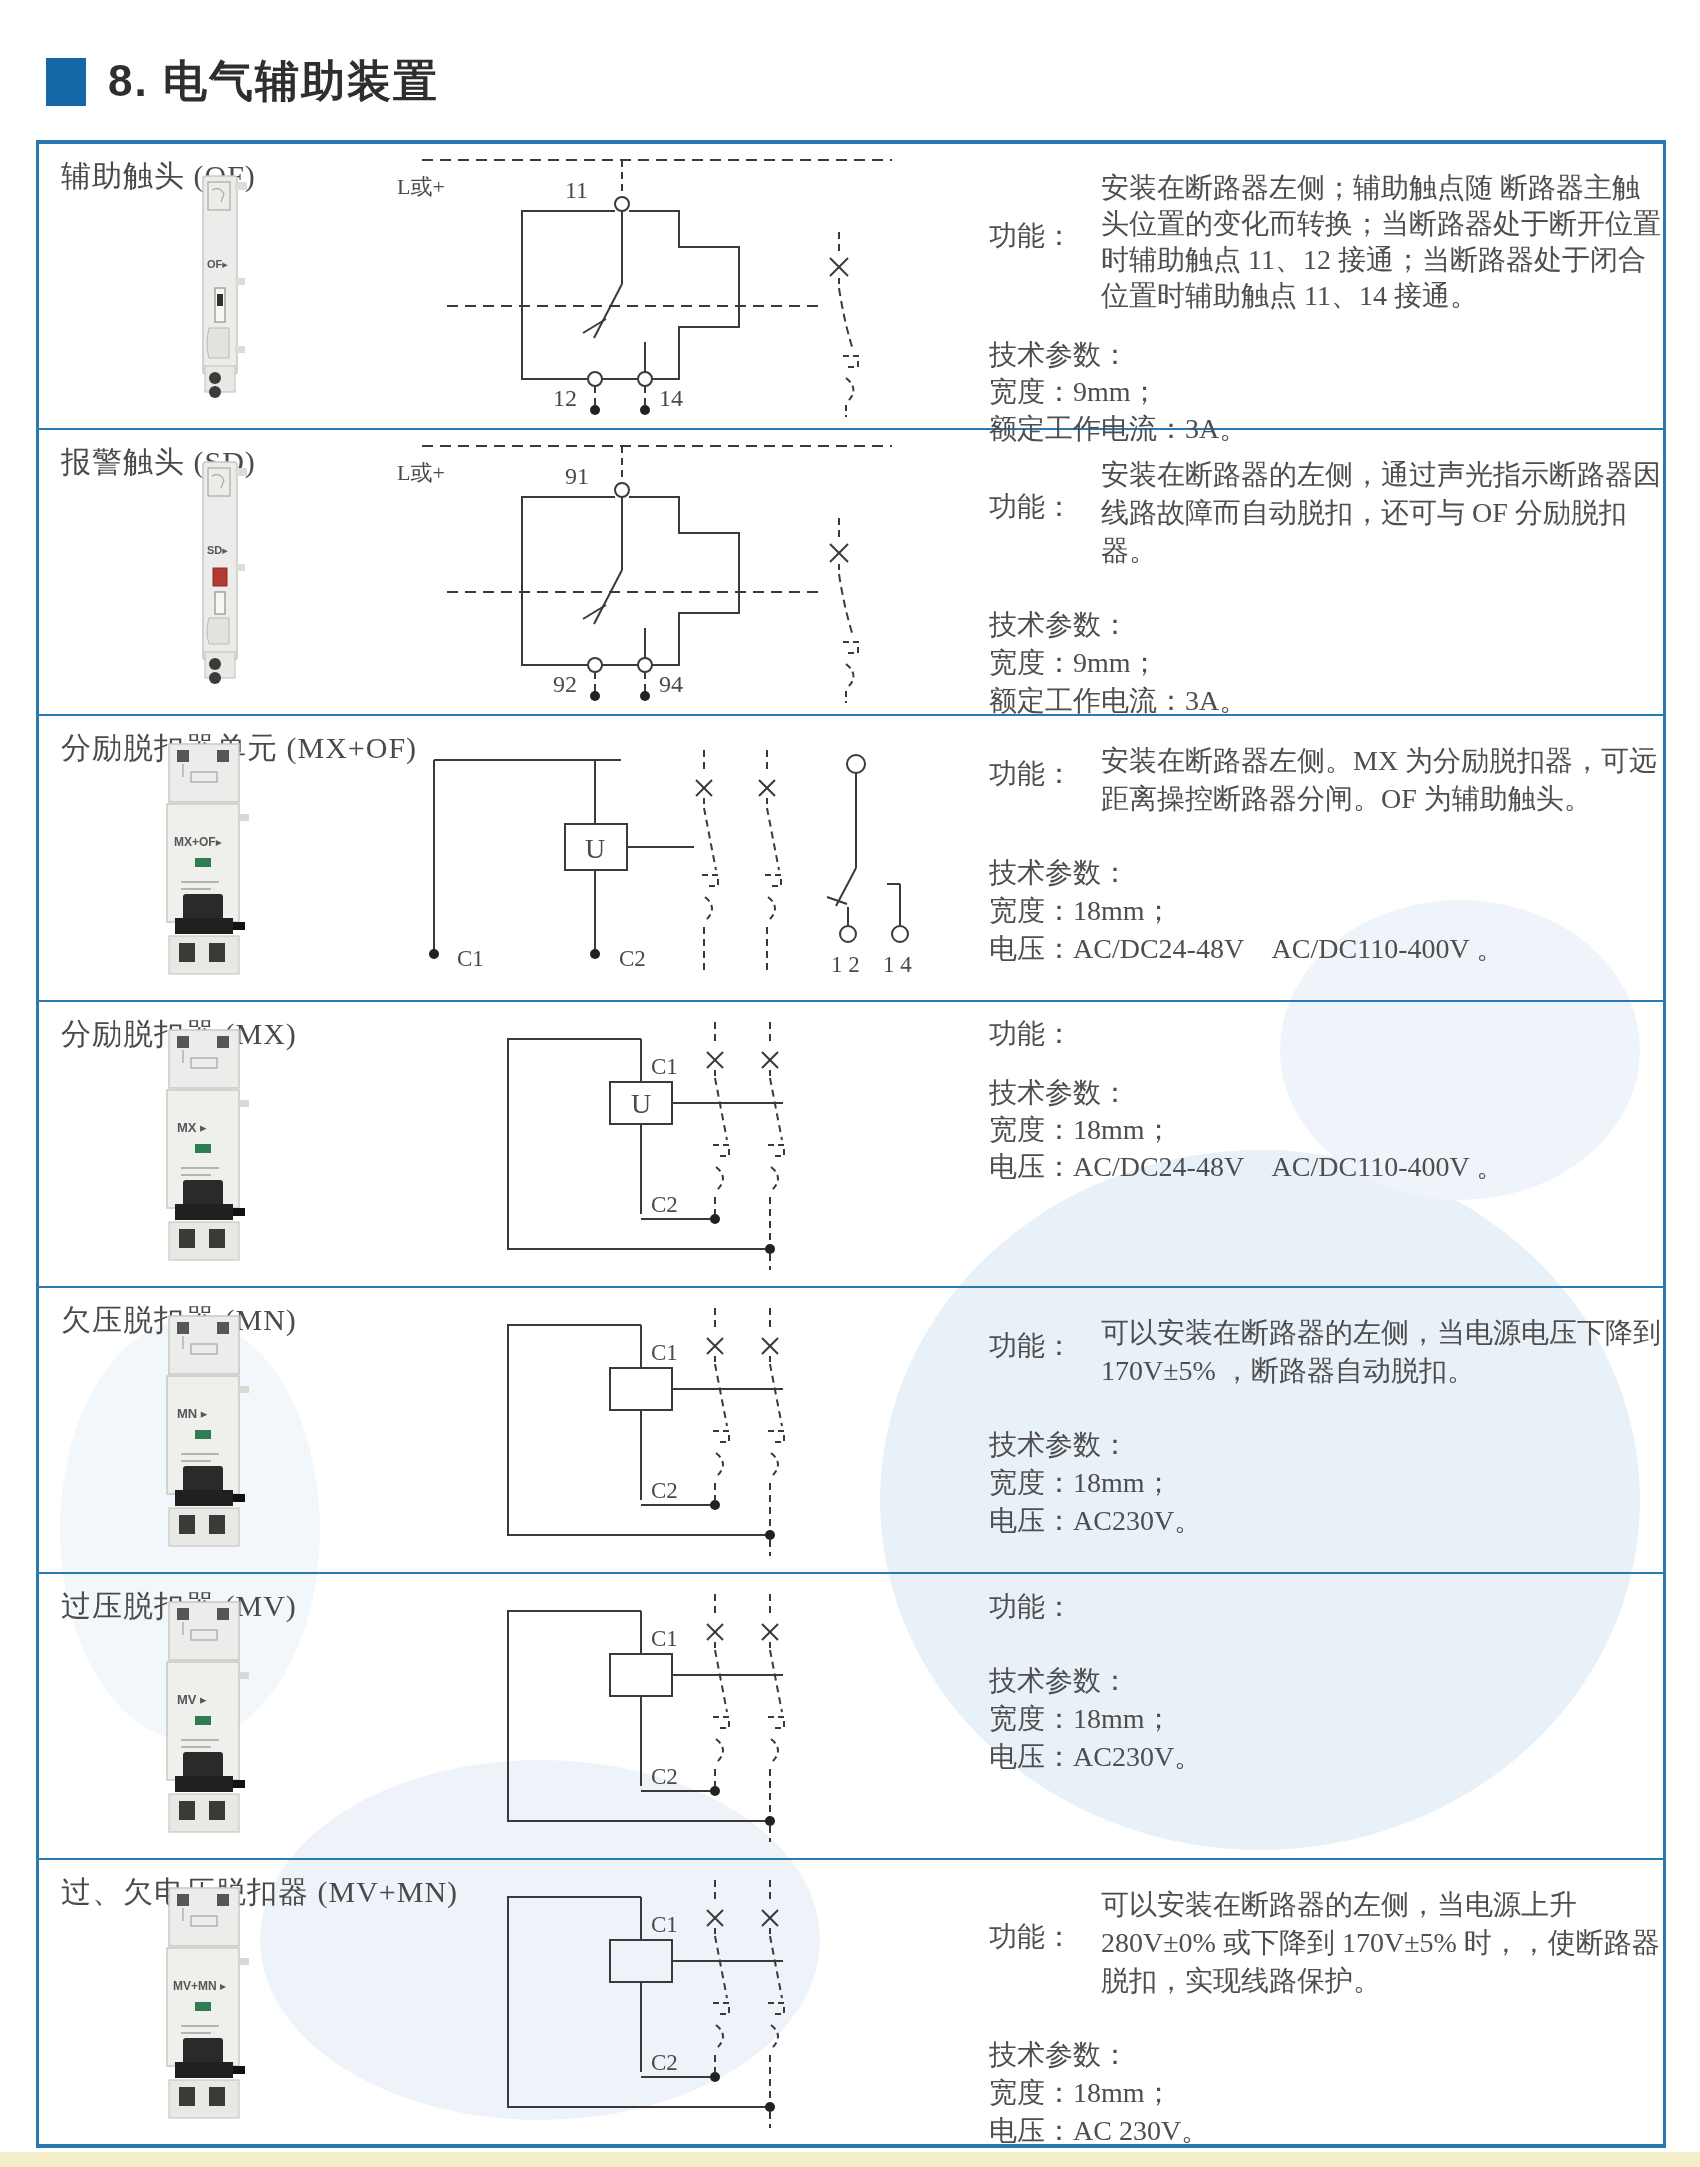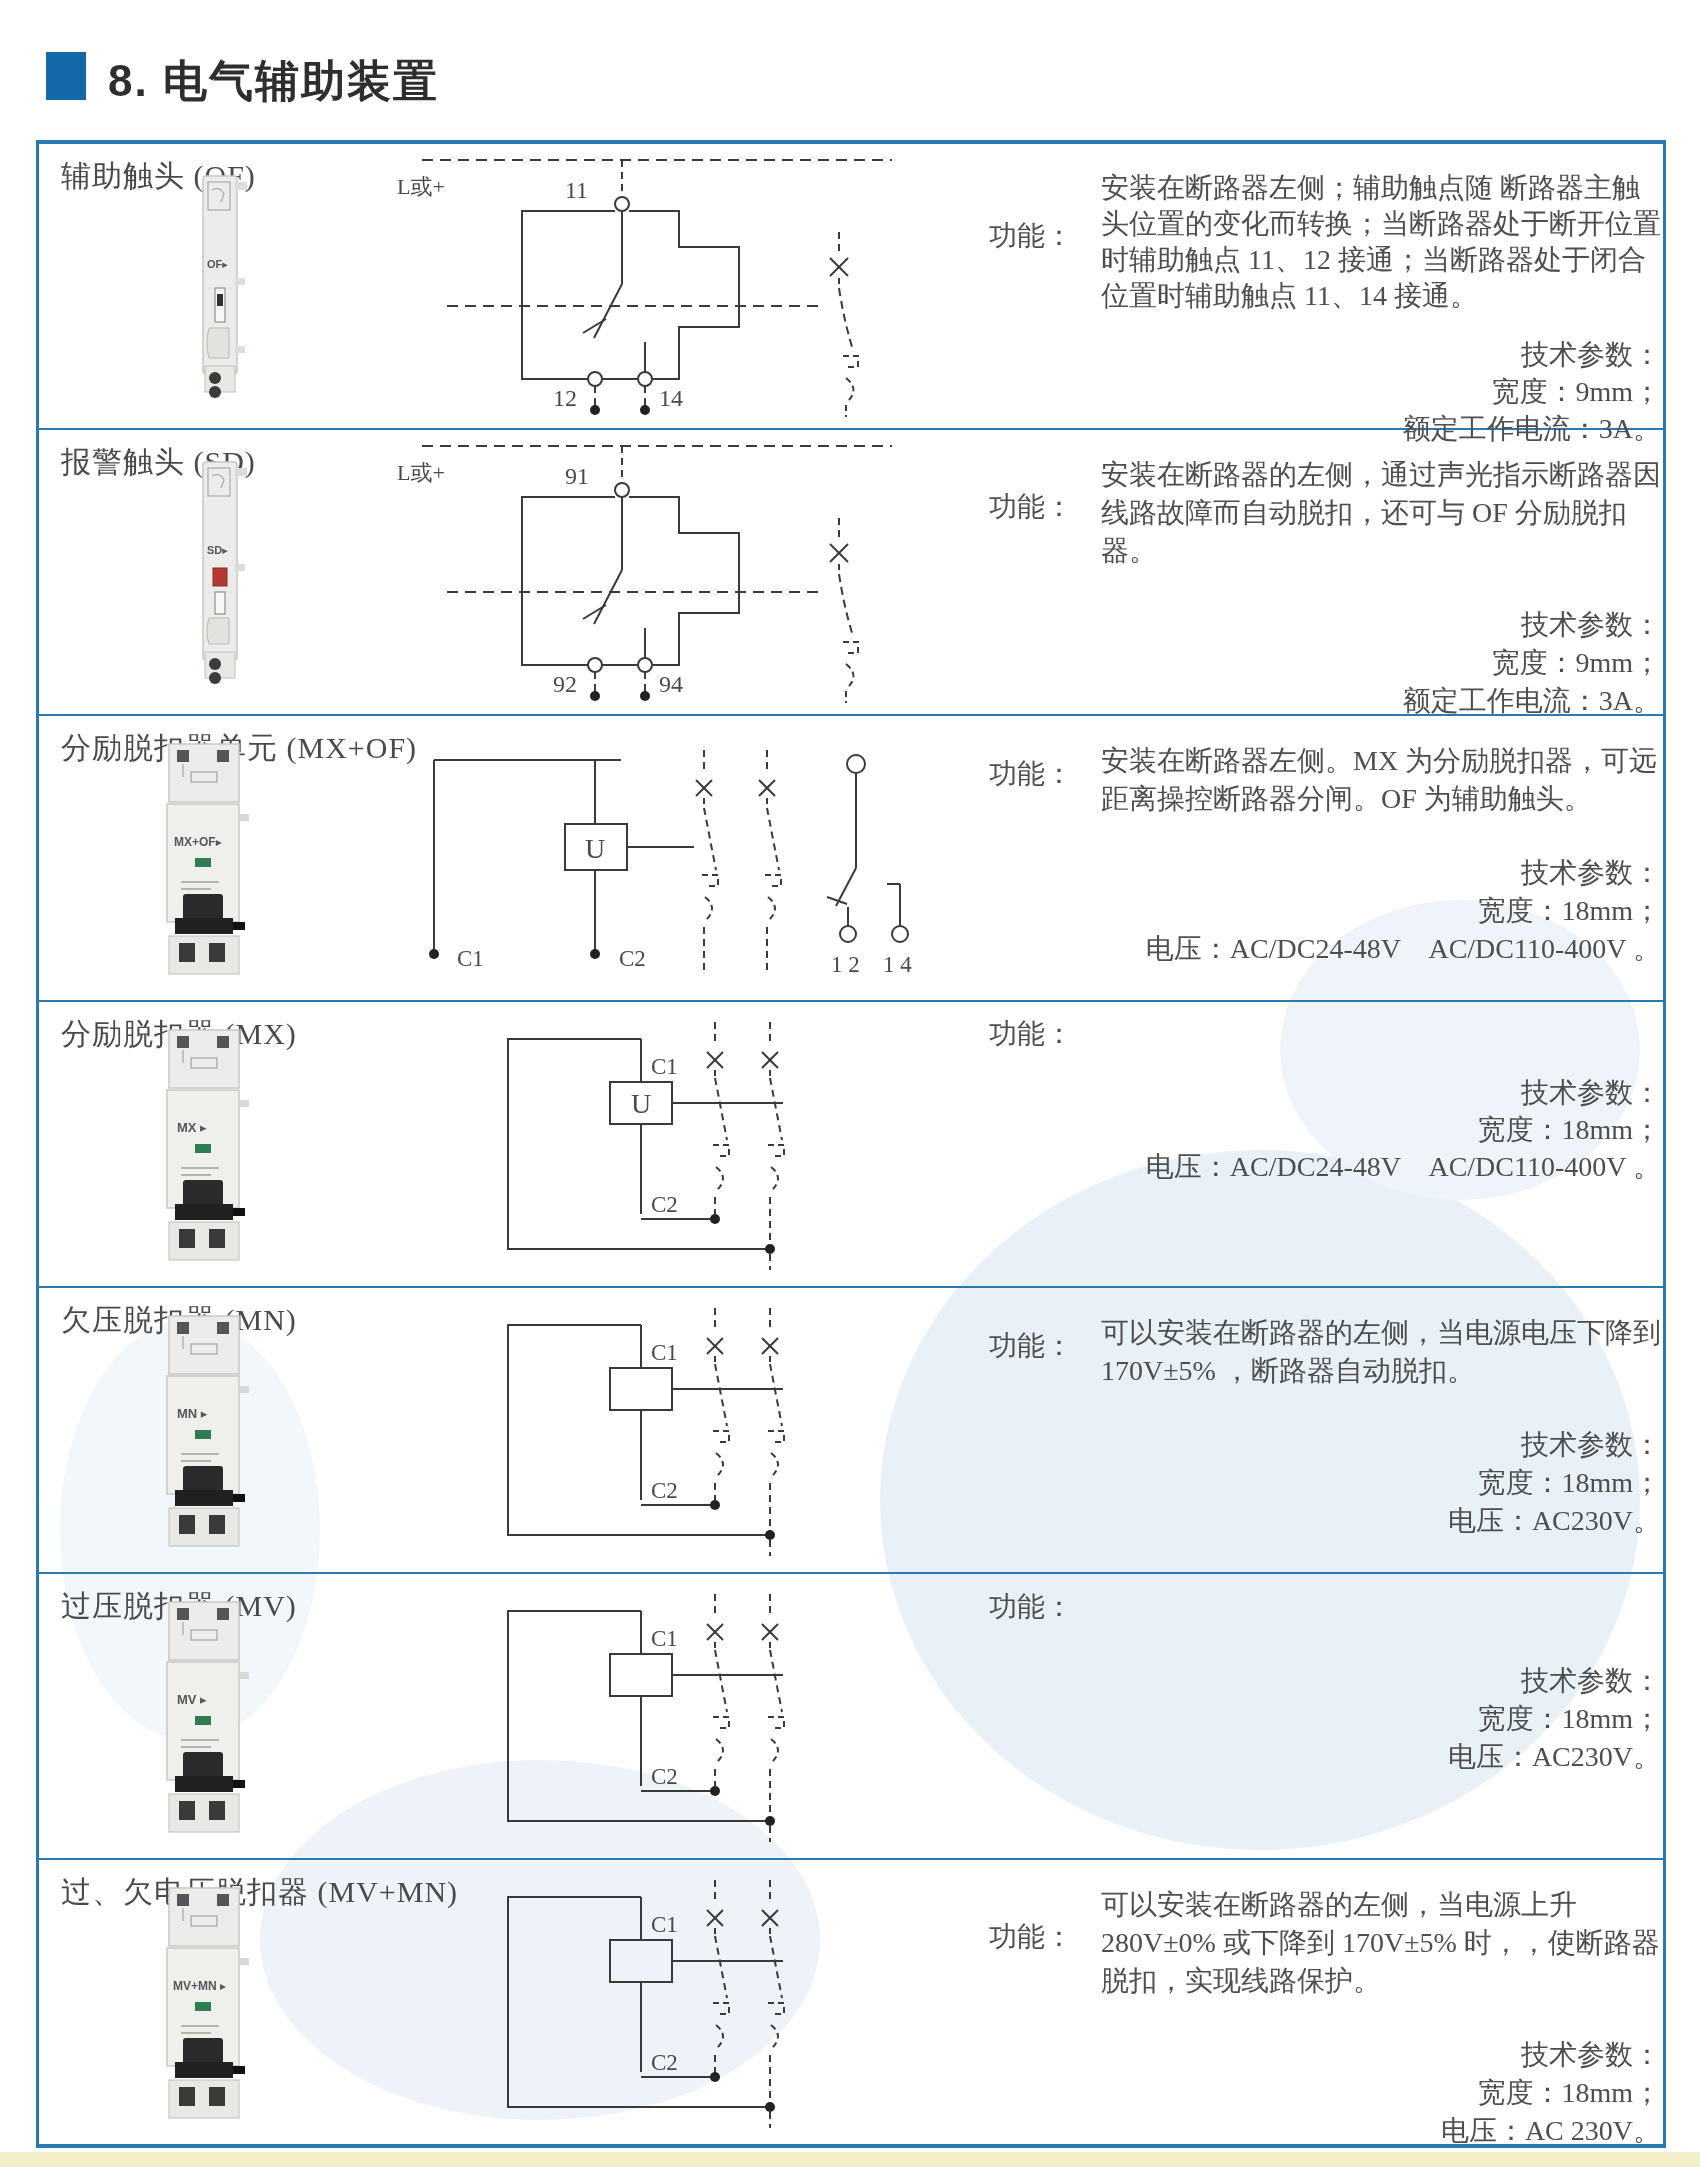--- a/index.html
+++ b/index.html
@@ -10,21 +10,21 @@
   }
   
   .wm{position:absolute;z-index:0;border-radius:50%;}
   .wm1{left:880px;top:1150px;width:760px;height:700px;background:#e9f1f8;}
   .wm2{left:260px;top:1760px;width:560px;height:360px;background:#edf3f9;}
   .wm3{left:1280px;top:900px;width:360px;height:300px;background:#eef4fa;}
   .wm4{left:60px;top:1320px;width:260px;height:420px;background:#f2f7fb;}
   .footer-strip{position:absolute;left:0;top:2152px;width:1700px;height:15px;background:#f5eecb;z-index:0;}
 
   
-  .hdr{position:absolute;left:46px;top:52px;z-index:2;display:flex;}
+  .hdr{position:absolute;left:46px;top:52px;z-index:2;display:flex;align-items:center;}
   .hdr .sq{width:40px;height:48px;background:#1468a8;margin-right:22px;}
   .hdr h1{
     font-family:"Liberation Sans","DejaVu Sans",sans-serif;font-weight:bold;
     font-size:44px;color:#2e2e2e;margin:0;letter-spacing:2px;
   }
 
   
   .panel{
     position:absolute;left:36px;top:140px;width:1624px;z-index:1;
     border:3px solid #2b79b1;border-top-width:4px;border-bottom-width:4px;
@@ -44,21 +44,21 @@
   .diag{position:absolute;}
   .diagA{left:348px;top:2px;}
   .diagB{left:330px;top:16px;}
   .diagC{left:372px;top:10px;}
 
   .textblock{position:absolute;left:950px;top:14px;width:672px;z-index:2;}
   .func-row{display:flex;align-items:center;}
   .func-label{flex:none;width:112px;font-size:28px;line-height:38px;}
   .func-text{flex:1;font-size:28px;line-height:38px;margin-top:12px;}
   .compact .func-label,.compact .func-text{line-height:36px;}
-  .tech{margin-top:36px;font-size:28px;line-height:38px;text-align:right;}
+  .tech{margin-top:36px;font-size:28px;line-height:38px;}
   .compact .tech{margin-top:22px;line-height:37px;}
   .tech div{white-space:nowrap;}
 
   svg text{font-family:"Liberation Serif","DejaVu Serif",serif;fill:#4a4a4a;}
   .modtext{font-family:"Liberation Sans","DejaVu Sans",sans-serif;font-weight:bold;fill:#55585a;}
 </style>
 </head>
 <body>
 
 <div class="wm wm1"></div>

